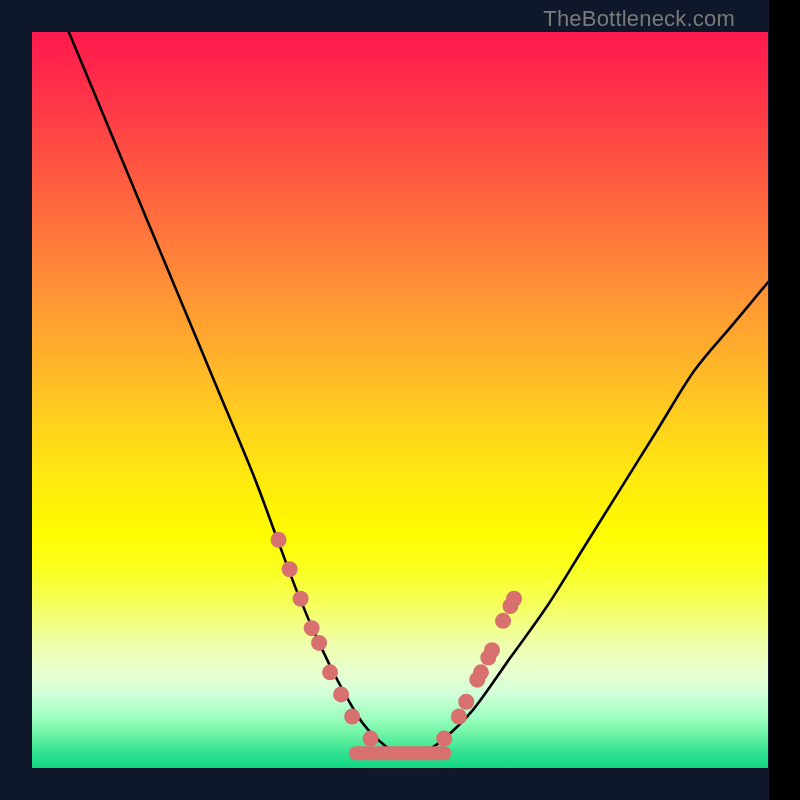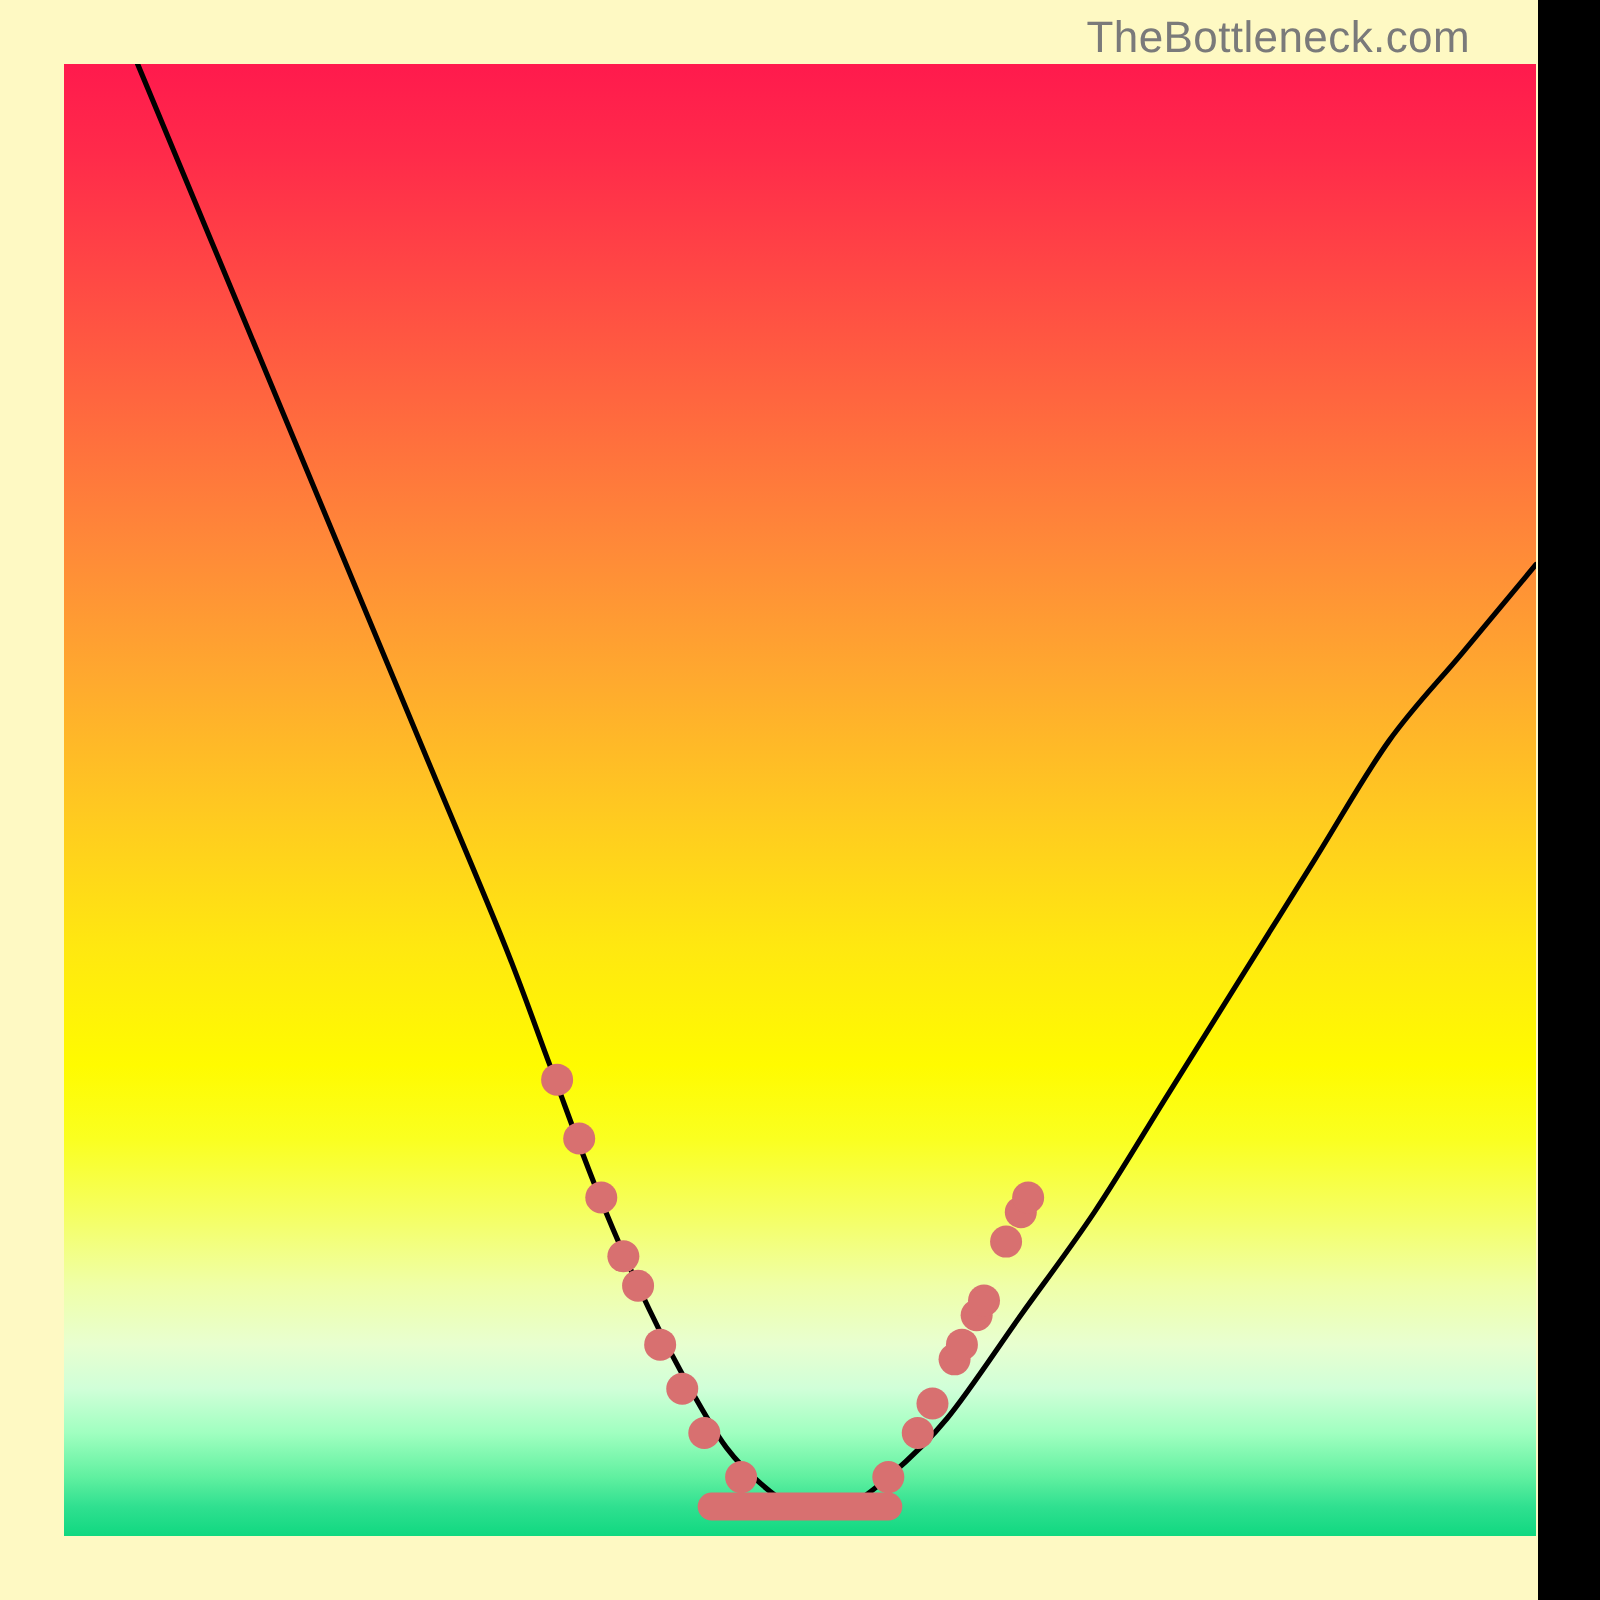--- a/index.html
+++ b/index.html
@@ -8,21 +8,21 @@
     background: #000;
     width: 800px;
     height: 800px;
     overflow: hidden;
     font-family: Arial, sans-serif;
   }
   .chart-container {
     position: relative;
     width: 769px;
     height: 800px;
-    background: #fef9c3;
+    background: #0f172a;
   }
   .plot-area {
     position: absolute;
     left: 32px;
     top: 32px;
     width: 736px;
     height: 736px;
     background: linear-gradient(to bottom,
       #ff1a4d 0%,
       #ff2a4a 6%,

